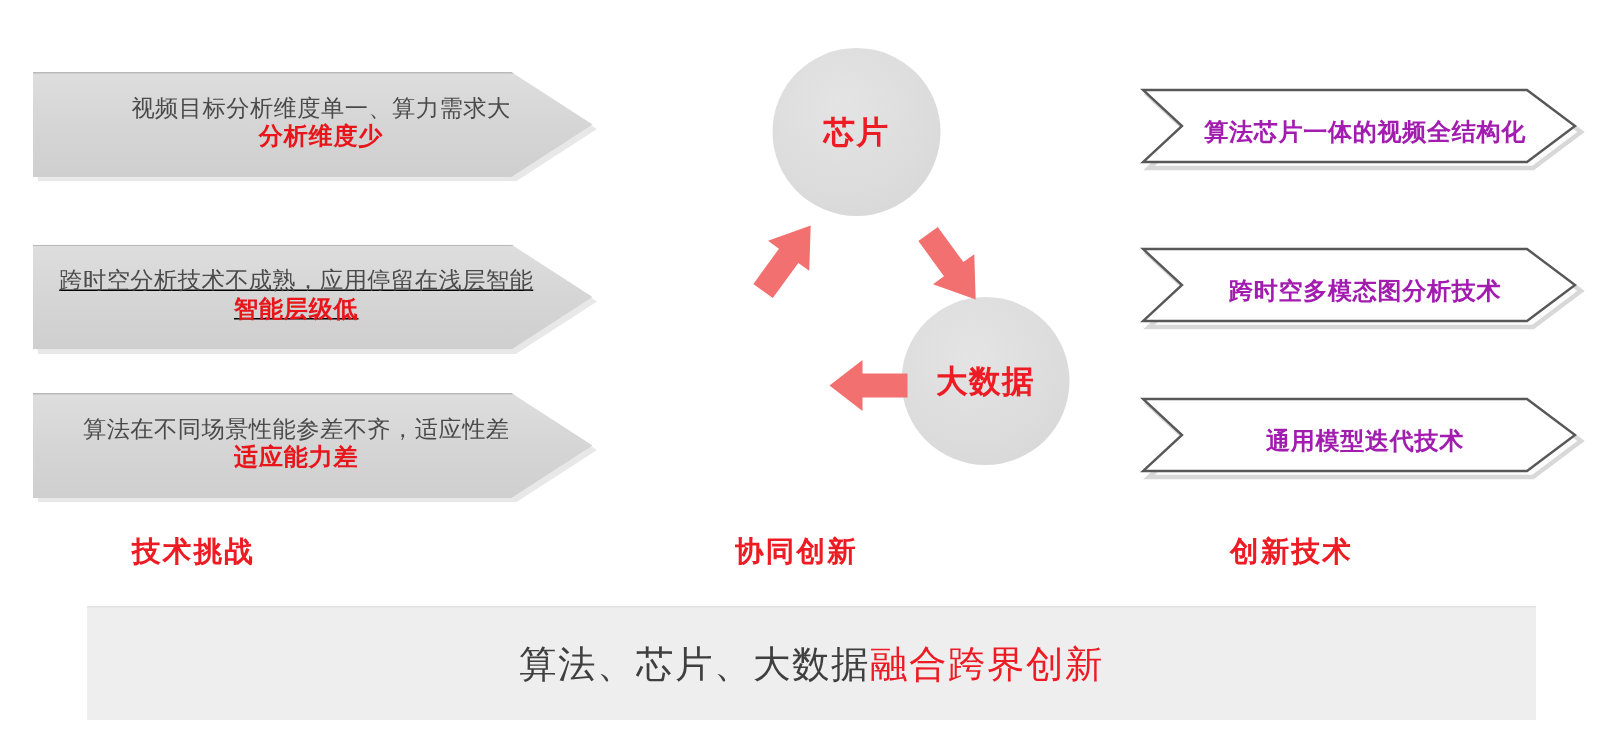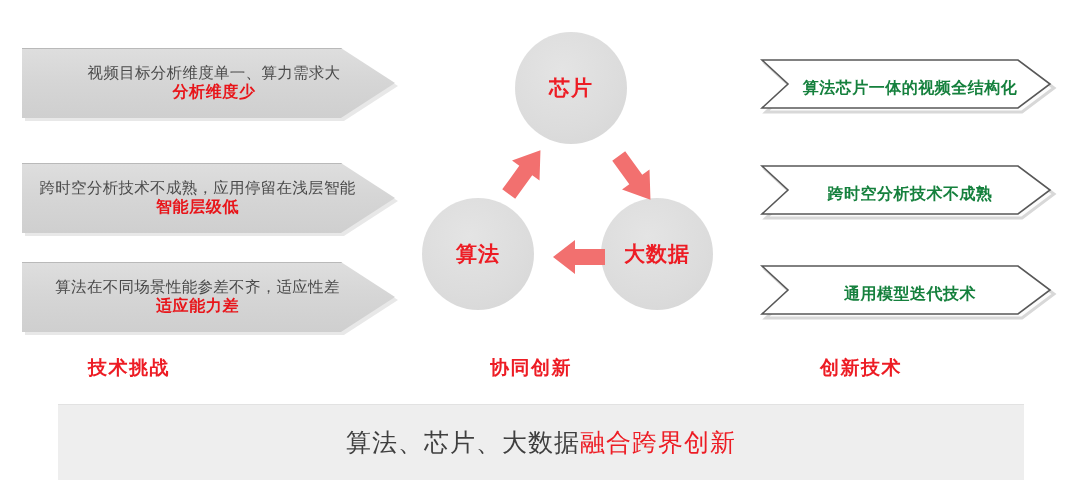--- a/index.html
+++ b/index.html
@@ -82,21 +82,21 @@
     left: 760px;
     width: 300px;
     height: 62px;
     display: flex; align-items: center; justify-content: center;
   }
   .right-arrow svg { position: absolute; inset: 0; }
   .right-arrow .ra-label {
     position: relative;
     font-size: 16px;
     font-weight: bold;
-    color: #15803d;
+    color: #a21caf;
     letter-spacing: .5px;
     white-space: nowrap;
     z-index: 2;
   }
 
   
   .section-caption {
     position: absolute;
     font-size: 19px;
     font-weight: bold;
@@ -128,44 +128,41 @@
 <div id="stage">
 
   <div class="la-shadow" style="top:51px;"></div>
   <div class="left-arrow" style="top:48px;padding-left:33px;">
     <div class="shadow-layer"></div>
     <div class="la-line1">视频目标分析维度单一、算力需求大</div>
     <div class="la-line2">分析维度少</div>
   </div>
 
   <div class="la-shadow" style="top:166px;"></div>
-  <div class="left-arrow" style="top:163px;">
+  <div class="left-arrow" style="top:163px;text-decoration:underline;">
     <div class="shadow-layer"></div>
     <div class="la-line1">跨时空分析技术不成熟，应用停留在浅层智能</div>
     <div class="la-line2">智能层级低</div>
   </div>
 
   <div class="la-shadow" style="top:265px;"></div>
   <div class="left-arrow" style="top:262px;">
     <div class="shadow-layer"></div>
     <div class="la-line1">算法在不同场景性能参差不齐，适应性差</div>
     <div class="la-line2">适应能力差</div>
   </div>
 
   <div class="section-caption" style="left:88px; top:355px; width:190px;">技术挑战</div>
 
   <div class="node-circle" style="left:515px; top:32px;">
     <span>芯片</span>
   </div>
   <div class="node-circle" style="left:601px; top:198px;">
     <span>大数据</span>
   </div>
-  <div class="node-circle" style="left:422px; top:198px;">
-    <span>算法</span>
-  </div>
 
   <div class="cycle-arrow" style="left:494px; top:141px; width:60px; height:64px;">
     <svg width="60" height="64" viewBox="0 0 60 64">
       <g transform="rotate(36 30 32)">
         <path d="M30 4 L47 29 L38 29 L38 58 L22 58 L22 29 L13 29 Z" fill="#f2706f"></path>
       </g>
     </svg>
   </div>
 
   <div class="cycle-arrow" style="left:604px; top:145px; width:60px; height:64px;">
@@ -190,21 +187,21 @@
       <path d="M2 3 L258 3 L290 27 L258 51 L2 51 L28 27 Z" fill="#ffffff" stroke="#585858" stroke-width="1.6"></path>
     </svg>
     <div class="ra-label">算法芯片一体的视频全结构化</div>
   </div>
 
   <div class="right-arrow" style="top:163px;">
     <svg viewBox="0 0 300 62" preserveAspectRatio="none">
       <path d="M6 7 L262 7 L294 31 L262 55 L6 55 L32 31 Z" fill="#fcfcfc" stroke="#d8d8d8" stroke-width="3"></path>
       <path d="M2 3 L258 3 L290 27 L258 51 L2 51 L28 27 Z" fill="#ffffff" stroke="#585858" stroke-width="1.6"></path>
     </svg>
-    <div class="ra-label">跨时空分析技术不成熟</div>
+    <div class="ra-label">跨时空多模态图分析技术</div>
   </div>
 
   <div class="right-arrow" style="top:263px;">
     <svg viewBox="0 0 300 62" preserveAspectRatio="none">
       <path d="M6 7 L262 7 L294 31 L262 55 L6 55 L32 31 Z" fill="#fcfcfc" stroke="#d8d8d8" stroke-width="3"></path>
       <path d="M2 3 L258 3 L290 27 L258 51 L2 51 L28 27 Z" fill="#ffffff" stroke="#585858" stroke-width="1.6"></path>
     </svg>
     <div class="ra-label">通用模型迭代技术</div>
   </div>
 

